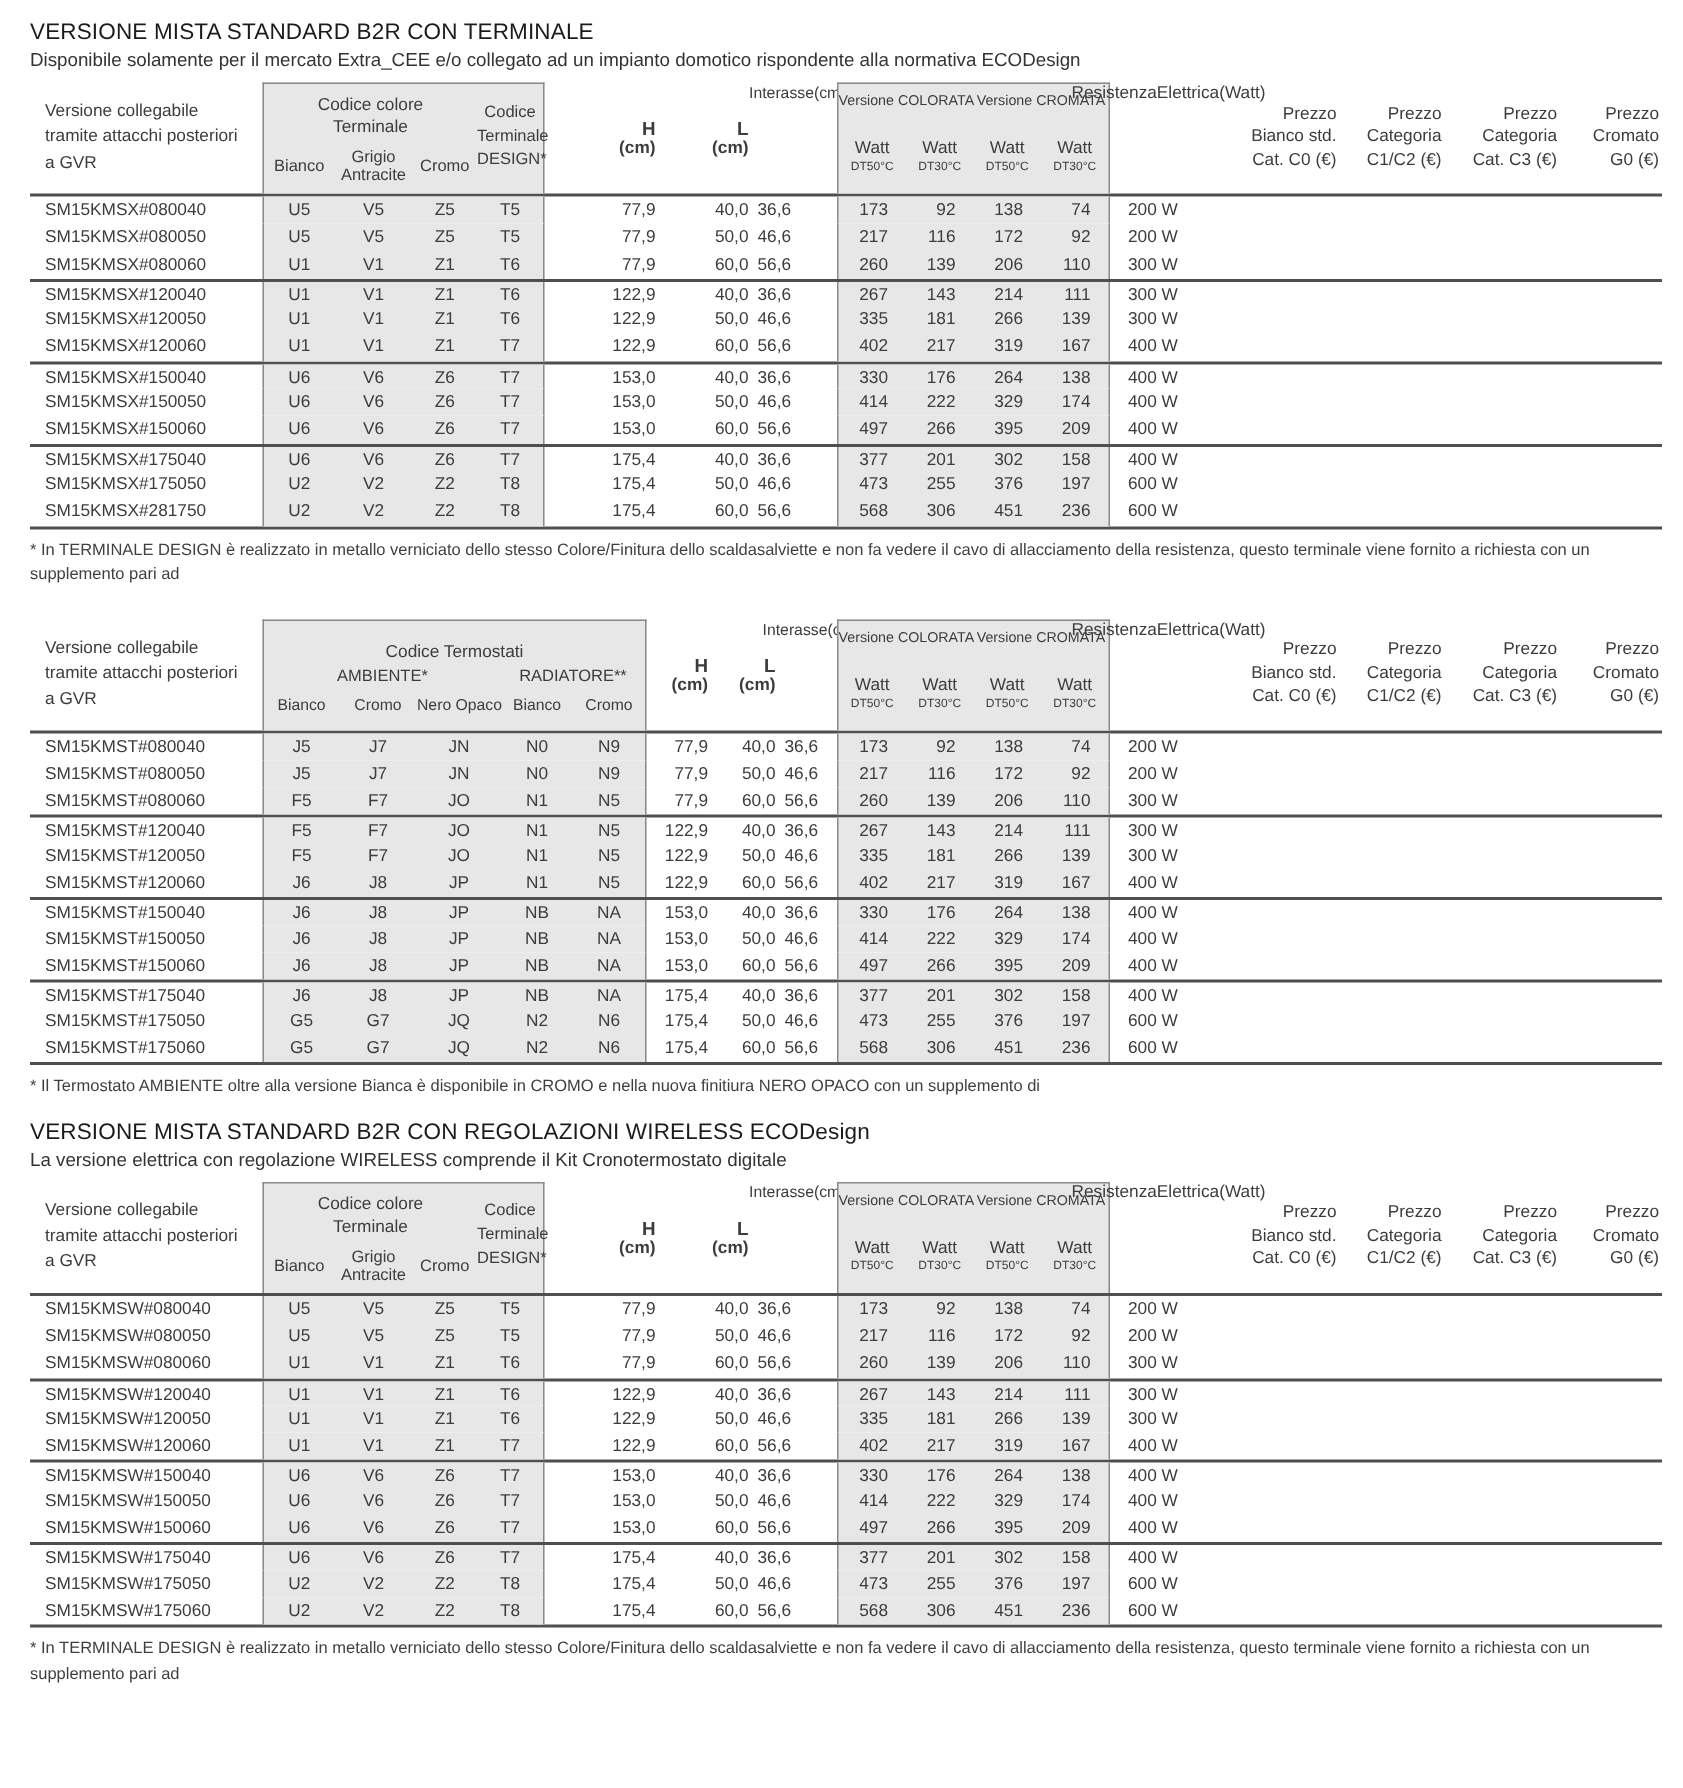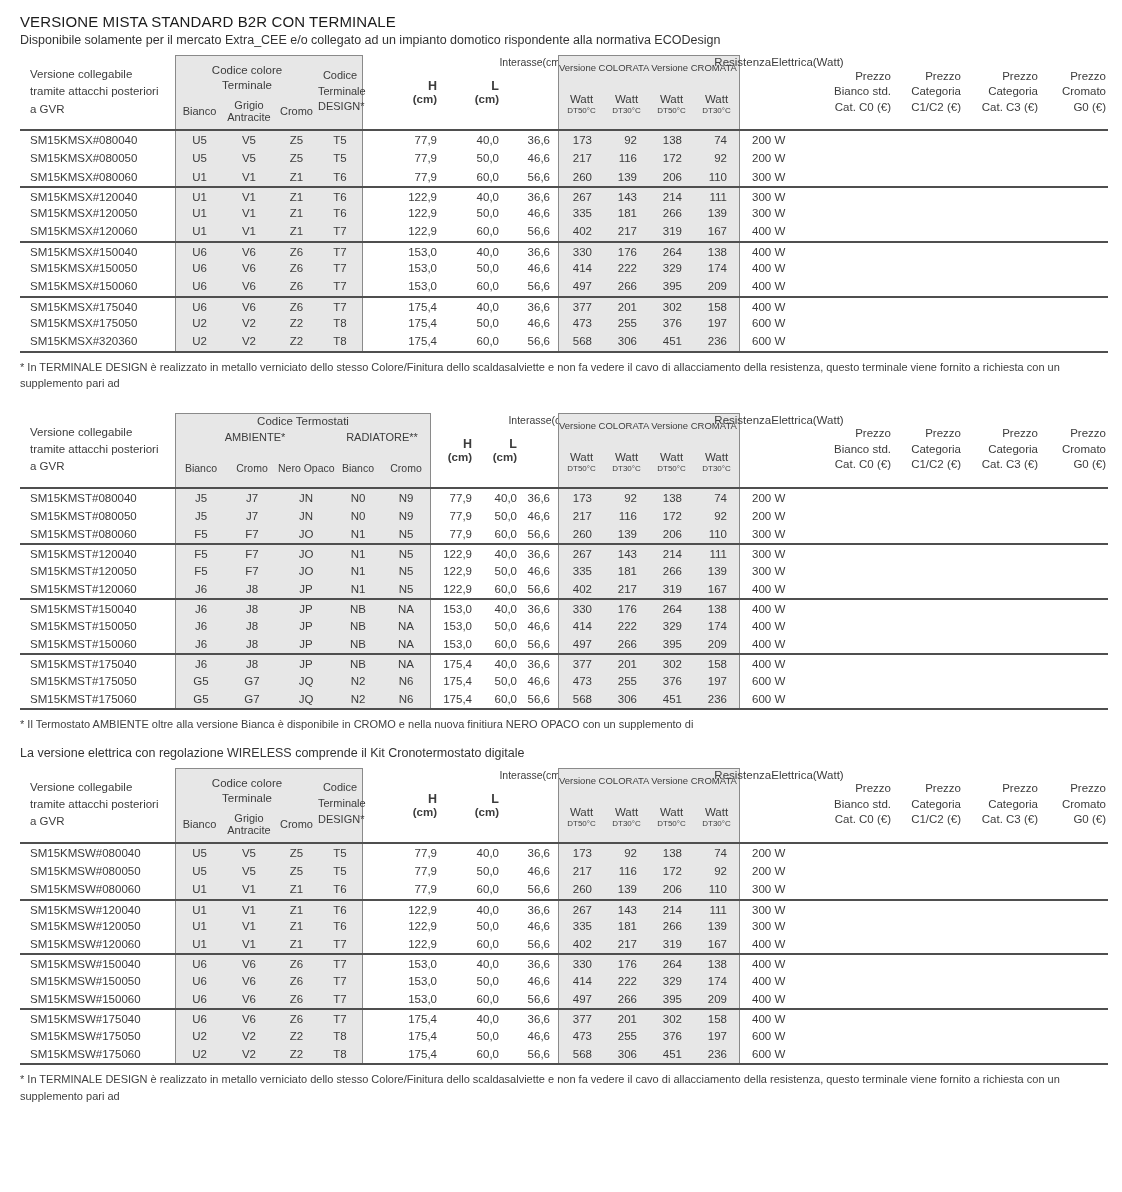--- a/index.html
+++ b/index.html
@@ -29,21 +29,21 @@
 .th-model{display:flex;align-items:center;padding-left:10px}
 .model-text{width:134px;font-size:11.5px;line-height:1.5;color:#3c3c3c}
 .code-a{display:flex}
 .code-a-left{flex:1;display:flex;flex-direction:column}
 .code-title{flex:1;display:flex;flex-direction:column;justify-content:center;text-align:center;font-size:11.5px;line-height:1.3;padding-top:3px}
 .code-labels{display:flex;align-items:center;padding-bottom:4px;min-height:32px}
 .cl{text-align:center;font-size:11px;line-height:1.1}
 .tb .cl{white-space:nowrap;font-size:10.5px}
 .design-col{display:flex;flex-direction:column;justify-content:center;text-align:center;font-size:11px;line-height:1.45;padding-bottom:2px}
 .code-b{display:flex;flex-direction:column}
-.code-b-title{padding-top:1px;text-align:center;font-size:11.5px}
+.code-b-title{padding-top:15px;text-align:center;font-size:11.5px}
 .code-b-sub{display:flex;text-align:center;font-size:11px;margin-top:4px}
 .code-b-sub .sg0{width:158px}.code-b-sub .sg1{width:96px}
 .code-b .code-labels{margin-top:auto}
 .th-dim{display:flex;flex-direction:column;justify-content:center;text-align:right;padding-right:6px}
 .hl-big{font-weight:700;font-size:12.5px}
 .hl-unit{font-weight:700;font-size:11.5px}
 .th-i{display:flex;flex-direction:row;justify-content:center;text-align:center;font-size:10.5px;line-height:1.35;white-space:nowrap}
 .watt-groups{display:flex;text-align:center;font-size:9.5px;padding-top:6px}
 .wg{width:90px;white-space:nowrap}
 .watt-cols{display:flex;margin-top:20px}
@@ -52,21 +52,21 @@
 .wc-s{font-size:8px;margin-top:1px;white-space:nowrap}
 .th-res{display:flex;flex-direction:row;justify-content:center;text-align:center;font-size:11.5px;line-height:1.35}
 .th-price{display:flex;flex-direction:column;justify-content:center;text-align:right;font-size:11.5px;line-height:1.35;padding-right:2px}
 
 .row{display:flex;height:18.3px;line-height:18.3px;font-size:11.5px}
 .row.g{border-top:2px solid #4f4f4f}
 .td-model{padding-left:10px;white-space:nowrap}
 .bshade{display:flex;background:#e7e7e7}
 .ccol{text-align:center}
 .td-h,.td-l{text-align:right;padding-right:6px}
-.td-i{text-align:right;padding-right:8px}
+.td-i{text-align:left;padding-right:8px}
 .wcell{width:45px;text-align:right;padding-right:12px}
 .td-res{padding-left:12px;white-space:nowrap}
 .footnote{margin-top:6px;font-size:11px;line-height:1.5;color:#3f3f3f;max-width:1078px}
 </style>
 </head>
 <body>
 
 <div id="doc">
     <div class="section">
       <div class="title">VERSIONE MISTA STANDARD B2R CON TERMINALE</div>
@@ -404,21 +404,21 @@
               <div class="wcell">376</div>
               <div class="wcell">197</div>
             </div>
             <div class="cell c-res td-res">600 W</div>
             <div class="cell c-p0"></div>
             <div class="cell c-p1"></div>
             <div class="cell c-p2"></div>
             <div class="cell c-p3"></div>
           </div>
           <div class="row">
-            <div class="cell c-model td-model">SM15KMSX#320360</div>
+            <div class="cell c-model td-model">SM15KMSX#281750</div>
             <div class="block c-code bshade">
               <div class="ccol cc0">U2</div>
               <div class="ccol cc1">V2</div>
               <div class="ccol cc2">Z2</div>
               <div class="ccol cc3">T8</div>
             </div>
             <div class="cell c-h td-h">175,4</div>
             <div class="cell c-l td-l">60,0</div>
             <div class="cell c-i td-i">56,6</div>
             <div class="block c-watt bshade">
@@ -807,20 +807,21 @@
             <div class="cell c-p0"></div>
             <div class="cell c-p1"></div>
             <div class="cell c-p2"></div>
             <div class="cell c-p3"></div>
           </div>
         </div>
       </div>
       <div class="footnote">* Il Termostato AMBIENTE oltre alla versione Bianca è disponibile in CROMO e nella nuova finitiura NERO OPACO con un supplemento di</div>
     </div>
     <div class="section">
+      <div class="title">VERSIONE MISTA STANDARD B2R CON REGOLAZIONI WIRELESS ECODesign</div>
       <div class="subtitle">La versione elettrica con regolazione WIRELESS comprende il Kit Cronotermostato digitale</div>
       <div class="table ta">
         <div class="thead">
           <div class="cell c-model th-model">
             <div class="model-text">Versione collegabile tramite attacchi posteriori a GVR</div>
           </div>
           <div class="block c-code code-a">
             <div class="code-a-left">
               <div class="code-title">
                 <div>Codice colore</div>

